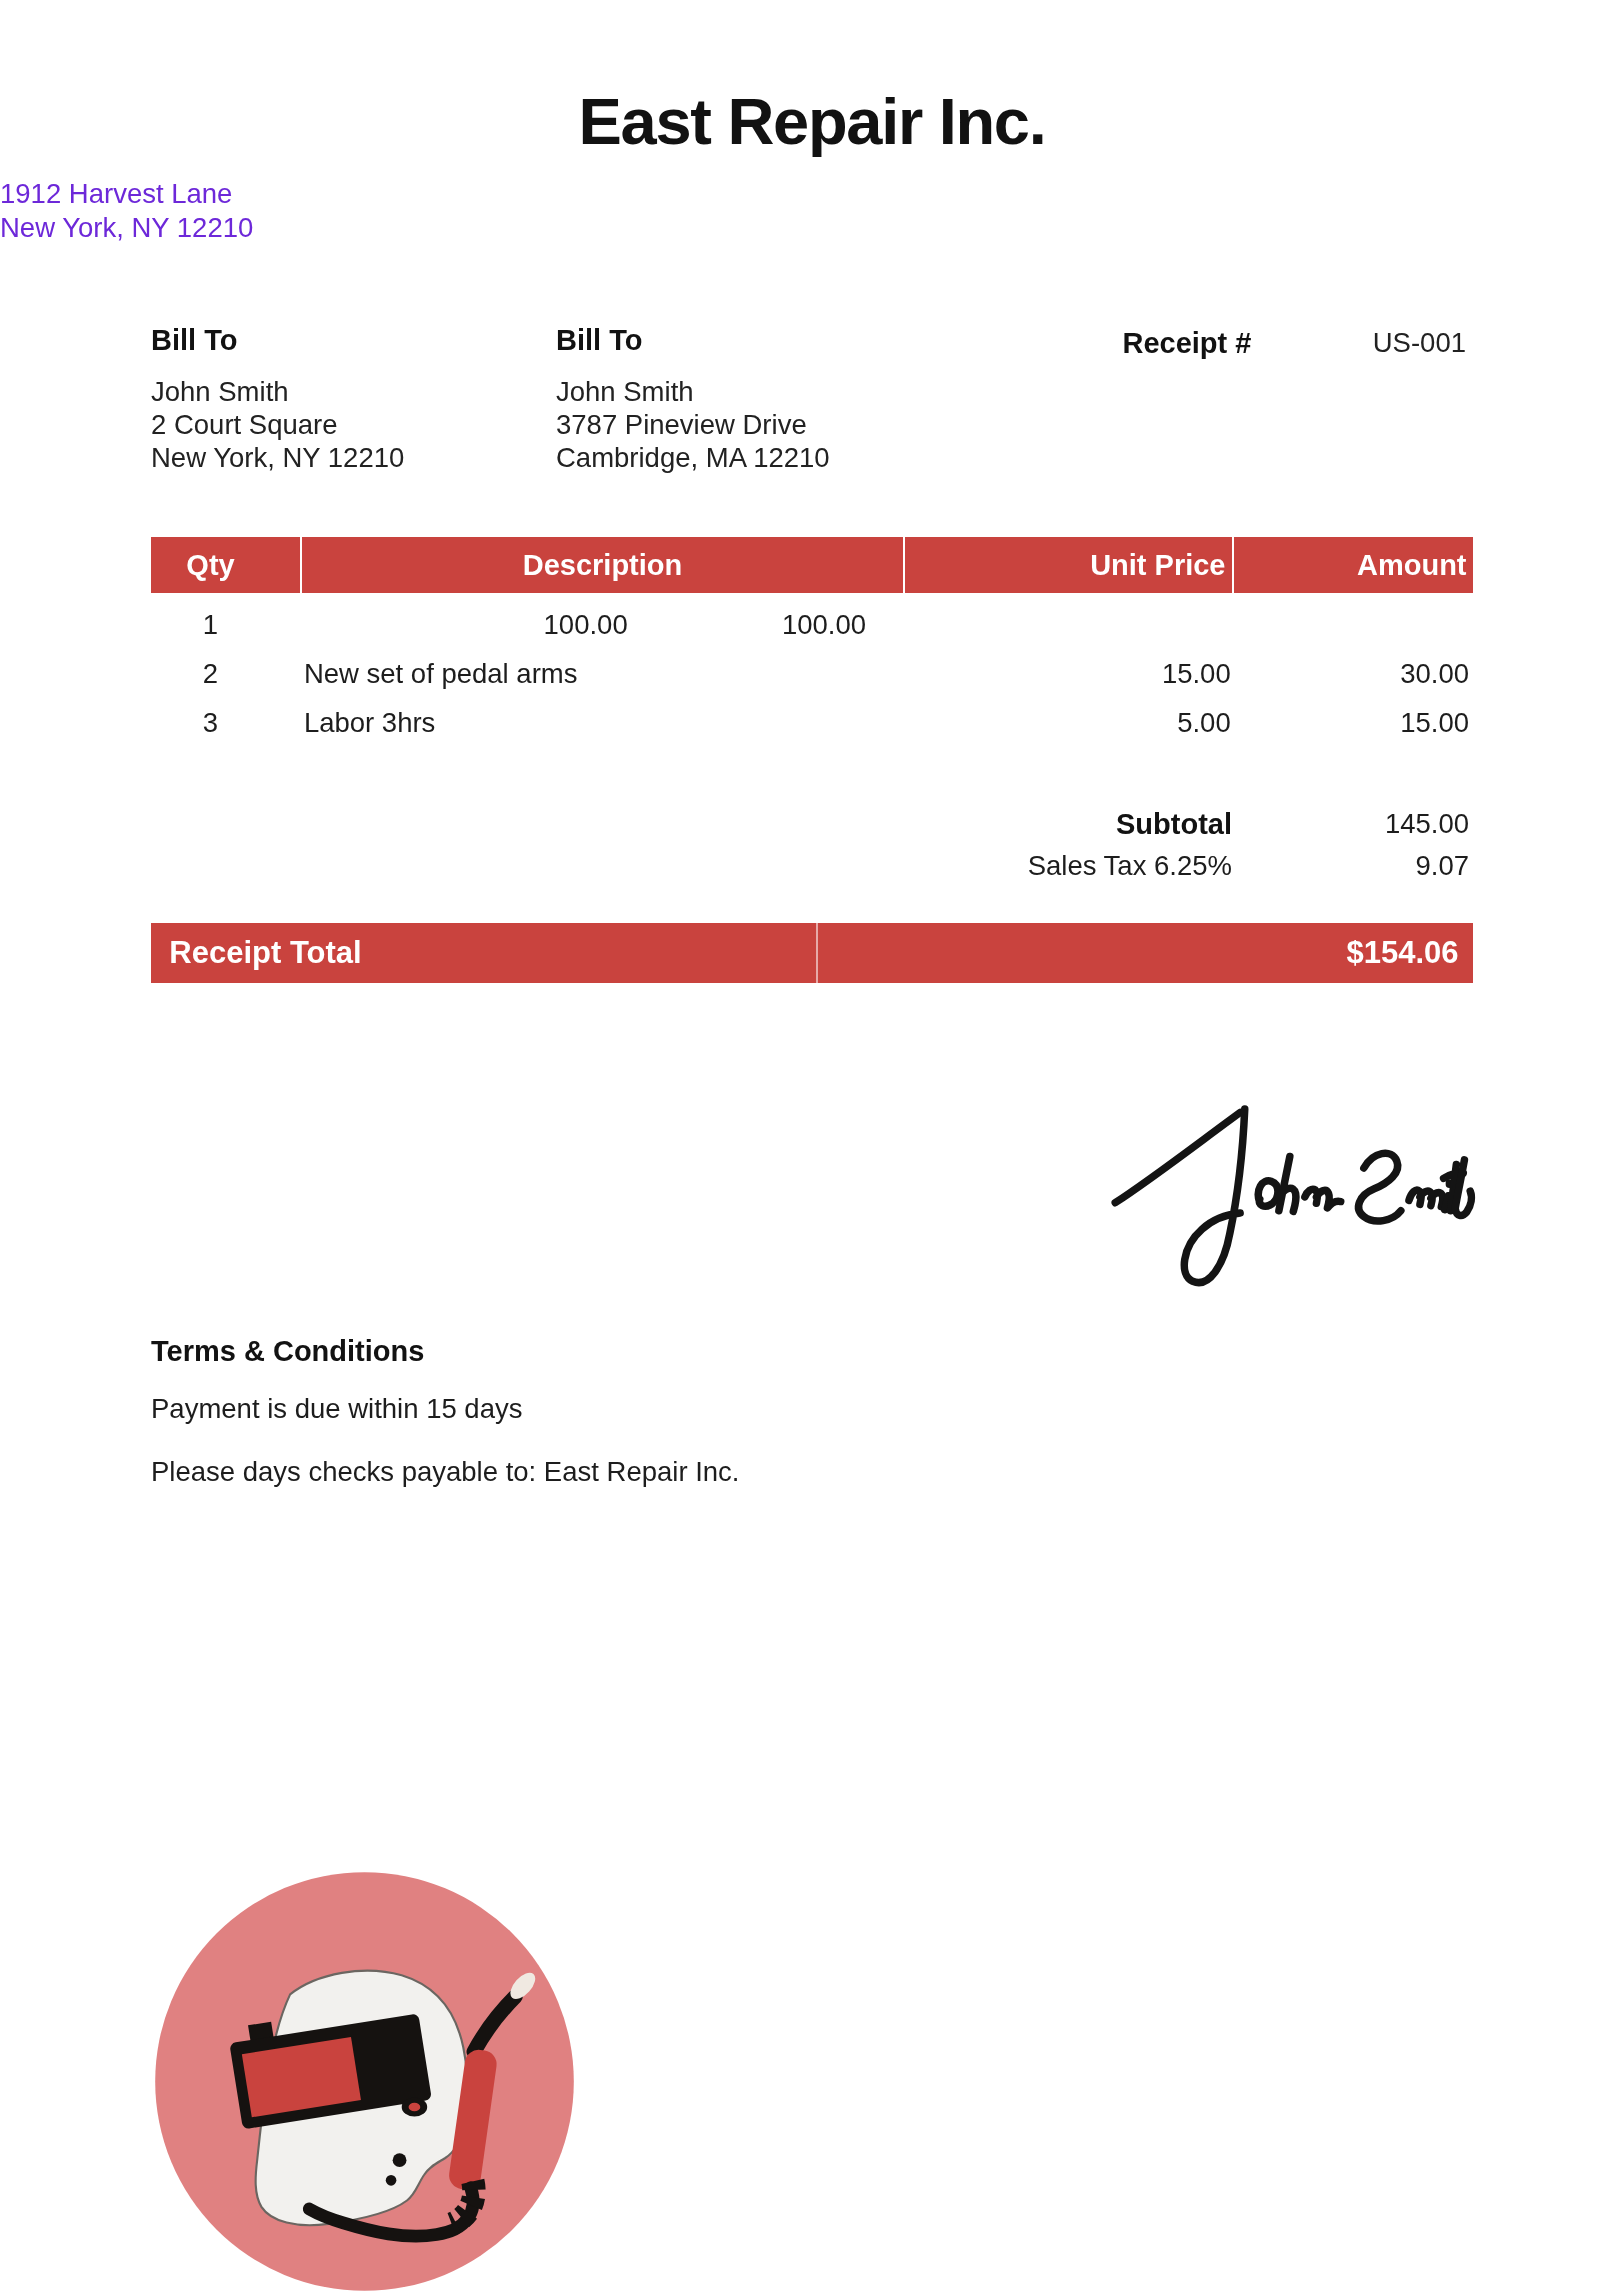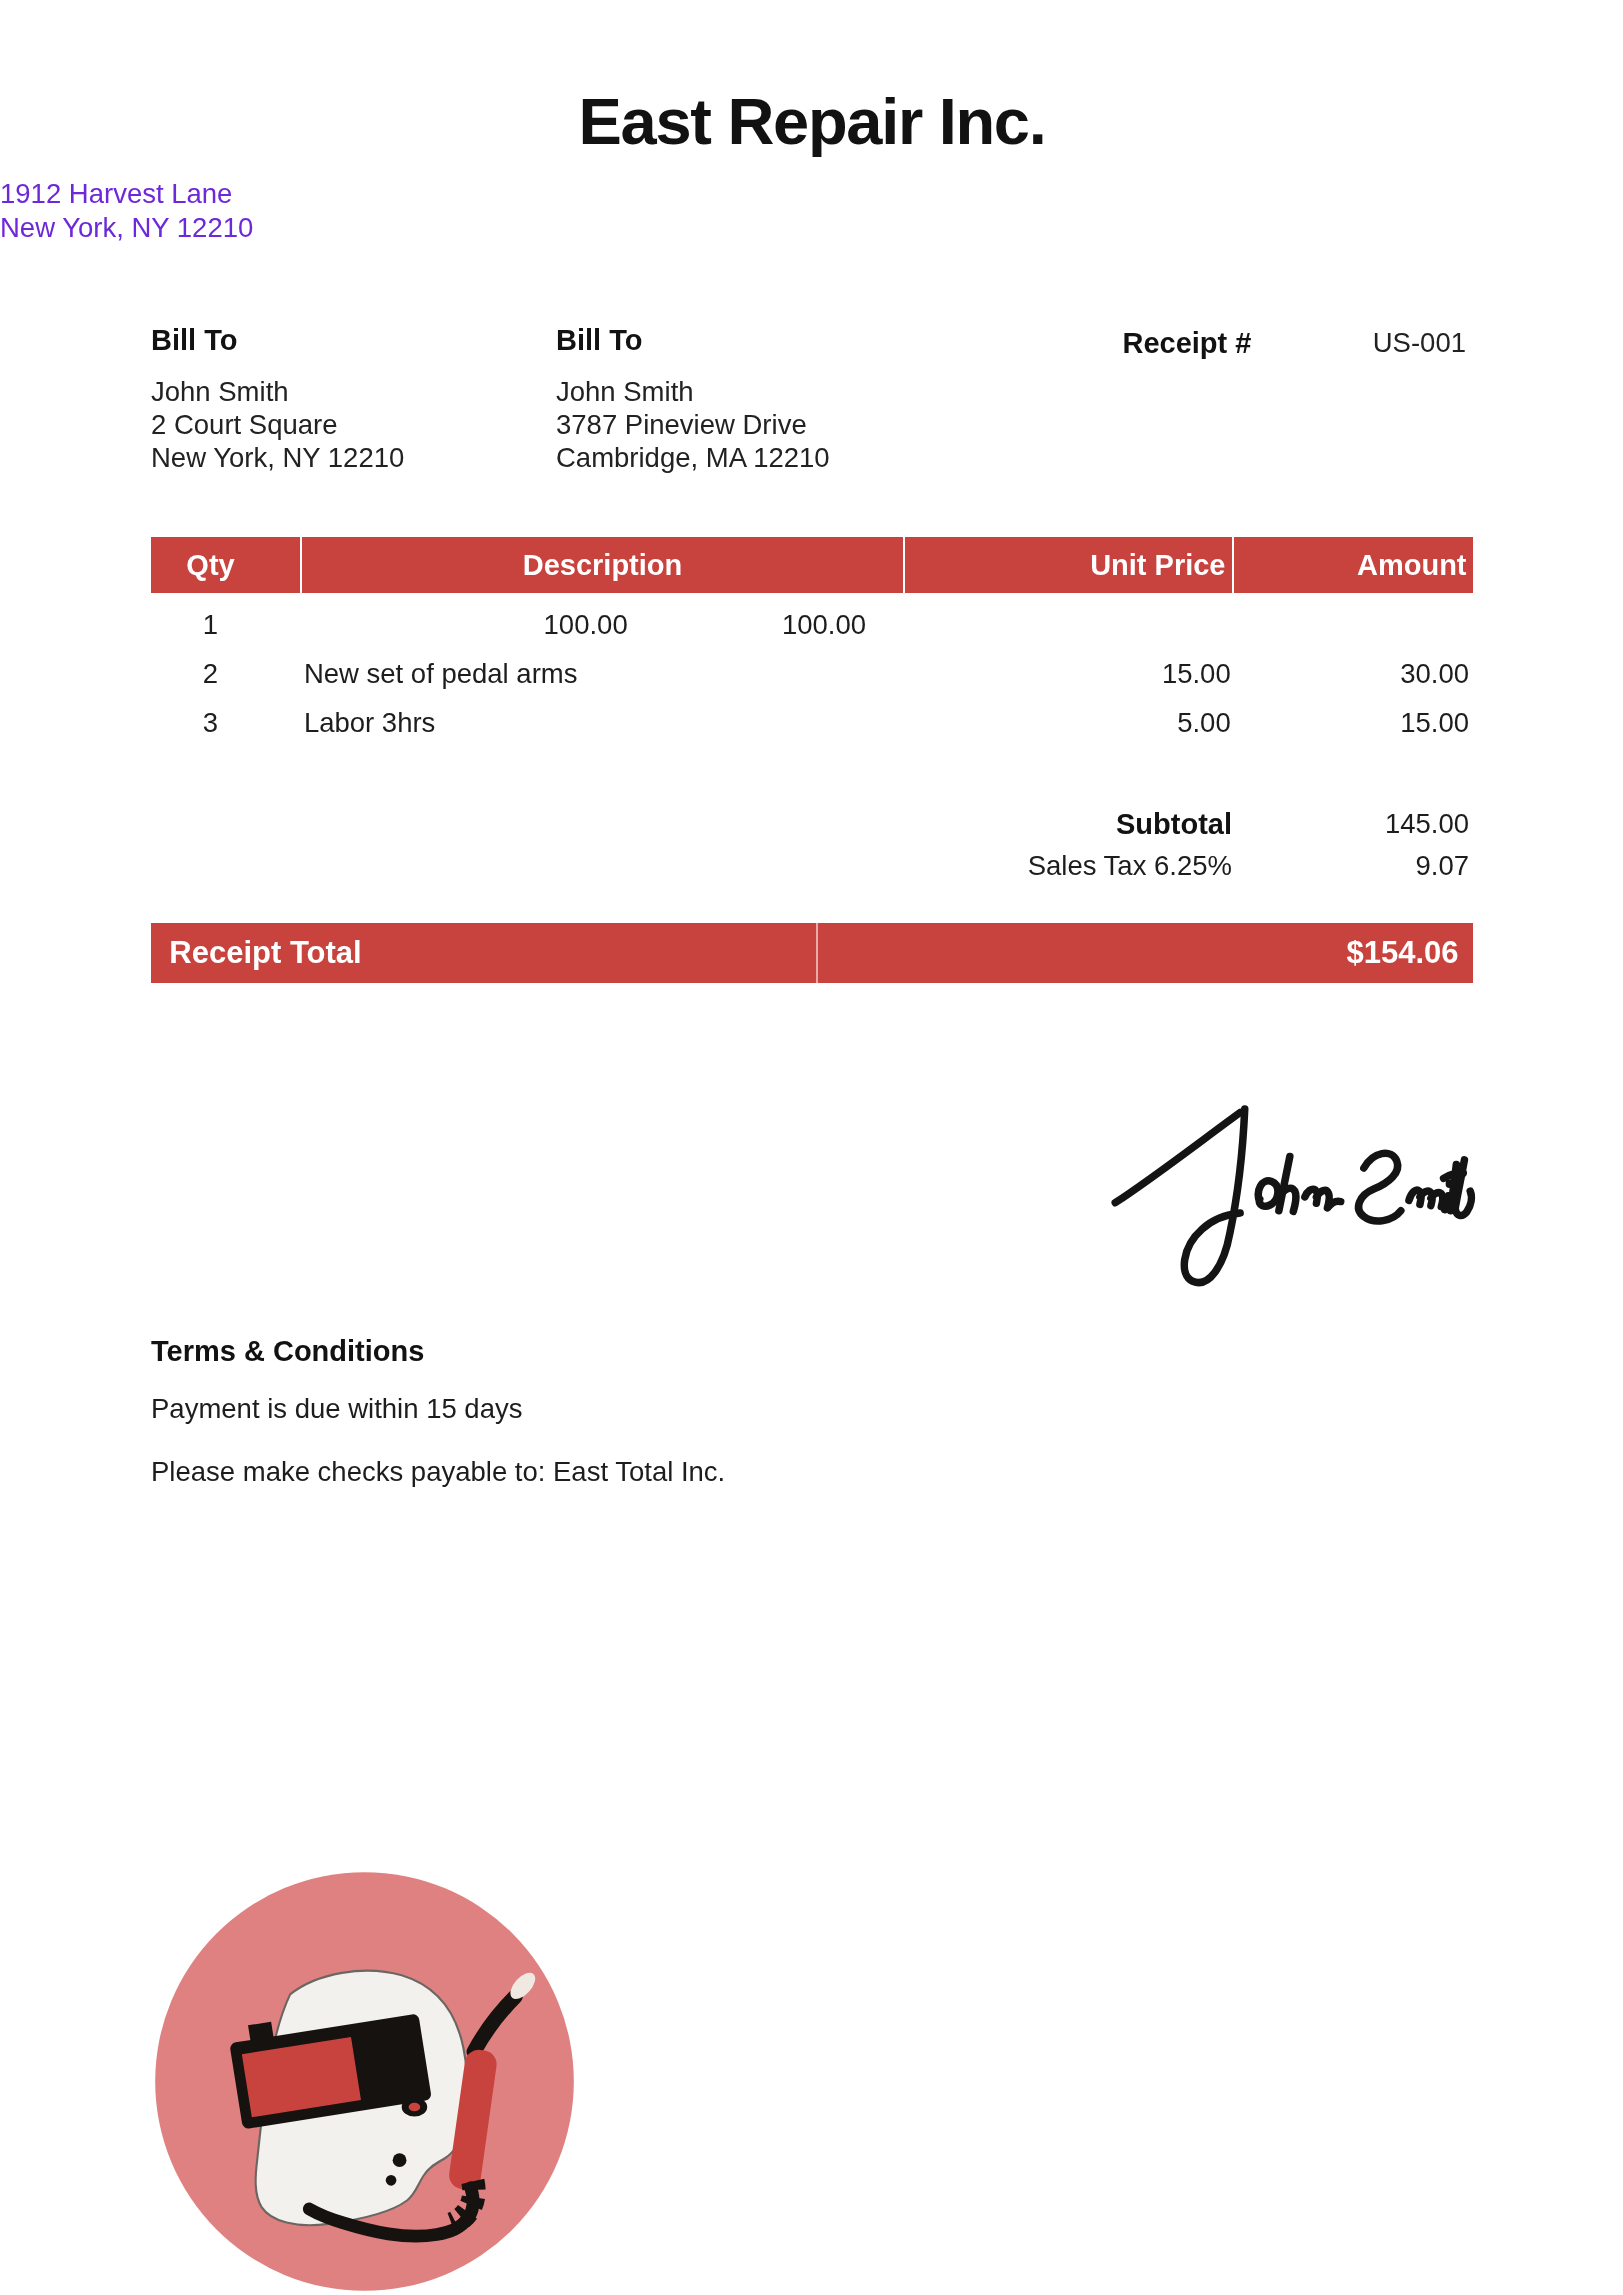--- a/index.html
+++ b/index.html
@@ -144,21 +144,21 @@
     <path d="M344,198 C348,188 356,182 362,186 C367,190 366,200 364,209 M364,198 C371,186 381,183 385,192 C388,199 385,210 383,217 C390,208 398,204 406,206"></path>
     <path d="M446,148 C462,120 494,114 503,136 C511,156 488,174 464,184 C438,195 428,218 446,232 C464,246 496,240 510,222"></path>
     <path d="M524,204 C528,190 536,183 542,188 C547,192 545,202 543,211 M543,198 C549,188 558,185 562,191 C566,196 564,206 562,213 M562,200 C568,190 577,188 581,194 C584,199 582,208 580,215"></path>
     <path d="M592,196 L586,220 M594,176 L594,174"></path>
     <path d="M606,142 L596,222 M584,166 C596,158 610,155 618,157"></path>
     <path d="M620,134 C615,162 608,194 604,218 C606,232 616,234 624,224 C632,212 634,198 630,188"></path>
   </svg>
 
   <div class="terms-heading">Terms &amp; Conditions</div>
   <div class="terms-line terms-l1">Payment is due within 15 days</div>
-  <div class="terms-line terms-l2">Please make checks payable to: East Total Inc.</div>
+  <div class="terms-line terms-l2">Please days checks payable to: East Repair Inc.</div>
 
   <svg class="logo" viewBox="0 0 400 400">
     <circle cx="200" cy="200" r="197" fill="#E08181"></circle>
     <path d="M130,118 C155,98 200,90 235,100 C268,110 286,134 293,168 C298,194 299,220 294,242
          C291,256 285,266 276,272 C268,277 261,280 256,288 C250,297 248,306 240,312
          C224,324 196,330 166,334 C136,338 112,332 103,318 C96,306 97,290 99,274
          C104,228 110,160 130,118 Z" fill="#F2F1EE" stroke="#6B6661" stroke-width="2"></path>
     <g transform="rotate(-9 165 190)">
       <rect x="98" y="136" width="22" height="20" fill="#151210"></rect>
       <rect x="78" y="150" width="180" height="82" rx="6" fill="#151210"></rect>

